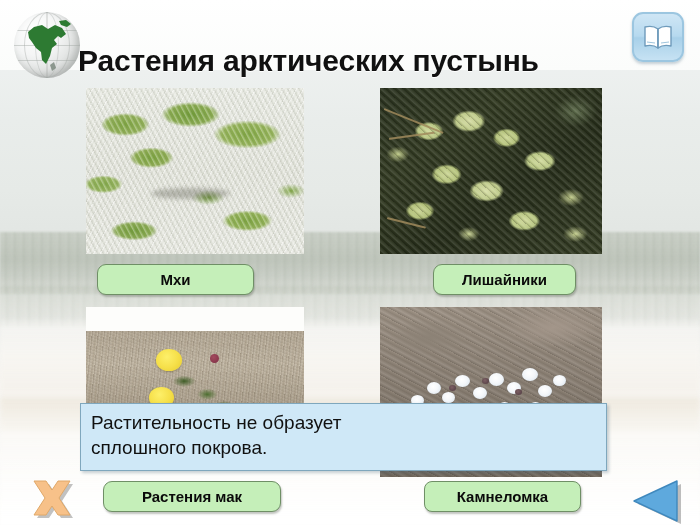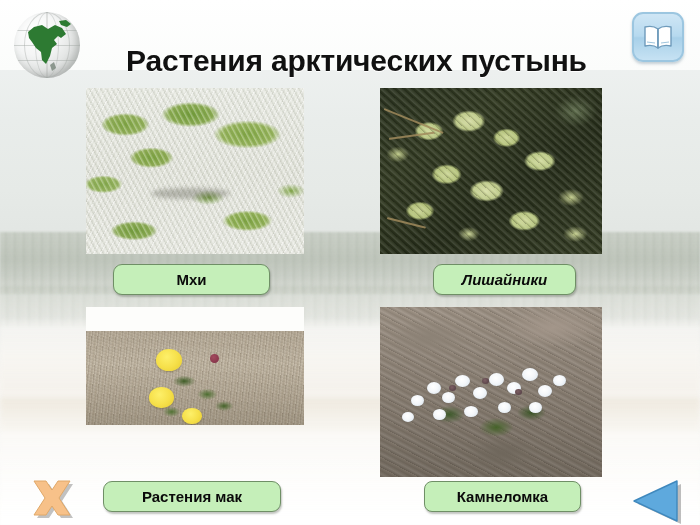--- a/index.html
+++ b/index.html
@@ -113,21 +113,20 @@
     box-shadow:0 2px 3px rgba(90,120,140,0.35);
     display:flex;align-items:center;justify-content:center;
   }
 
   
   .title{
     position:absolute;left:78px;top:44px;
     font-size:30px;font-weight:bold;color:#111111;
     letter-spacing:-0.2px;white-space:nowrap;
     text-shadow:0 1px 0 rgba(255,255,255,0.9);
-    margin-left:48px;
   }
 
   
   .photo{position:absolute;overflow:hidden;background:#ddd;}
   .photo .inner{position:absolute;inset:0;}
 
   
   #photo-moss{left:86px;top:88px;width:218px;height:166px;}
   .moss-ground{
     position:absolute;inset:0;
@@ -260,22 +259,22 @@
   .lbl{
     position:absolute;
     background:#c5efb9;
     border:1px solid #6f8f66;
     border-radius:9px;
     display:flex;align-items:center;justify-content:center;
     font-size:15px;font-weight:bold;color:#0a0a0a;
     box-shadow:1px 2px 2px rgba(80,90,75,0.35);
     white-space:nowrap;
   }
-  #lbl-moss{left:113px;top:264px;width:155px;height:29px;}
-  #lbl-lichen{left:433px;top:264px;width:141px;height:29px;font-style:italic;}
+  #lbl-moss{left:97px;top:264px;width:155px;height:29px;}
+  #lbl-lichen{left:433px;top:264px;width:141px;height:29px;}
   #lbl-poppy{left:103px;top:481px;width:176px;height:29px;}
   #lbl-sax{left:424px;top:481px;width:155px;height:29px;border-radius:8px;}
 
   
   .textbox{
     position:absolute;left:80px;top:403px;width:527px;height:68px;
     background:#cfe8f7;
     border:1px solid #7fa7bd;
     box-shadow:2px 2px 3px rgba(70,100,120,0.30);
     padding:7px 0 0 10px;
@@ -374,20 +373,24 @@
       <div class="sax-fl" style="left:38%;top:58%;width:14px;height:11px;"></div>
       <div class="sax-fl" style="left:53%;top:56%;width:13px;height:11px;"></div>
       <div class="sax-fl" style="left:67%;top:56%;width:13px;height:11px;"></div>
       <div class="sax-fl" style="left:10%;top:62%;width:12px;height:10px;"></div>
       <div class="sax-dk" style="left:31%;top:46%;width:7px;height:6px;"></div>
       <div class="sax-dk" style="left:46%;top:42%;width:7px;height:6px;"></div>
       <div class="sax-dk" style="left:61%;top:48%;width:7px;height:6px;"></div>
     </div>
   </div>
 
+  <div class="textbox">
+    <div>Растительность не образует</div>
+    <div>сплошного покрова.</div>
+  </div>
 
   <div class="lbl" id="lbl-moss">Мхи</div>
   <div class="lbl" id="lbl-lichen">Лишайники</div>
   <div class="lbl" id="lbl-poppy">Растения мак</div>
   <div class="lbl" id="lbl-sax">Камнеломка</div>
 
   <div class="x-icon">
     <svg width="56" height="44" viewBox="0 0 56 44">
       <g transform="translate(3,3)">
         <path d="M9 0 L21 0 L27 9 L33 0 L45 0 L34 17 L45 34 L33 34 L27 25 L21 34 L9 34 L20 17 Z" fill="rgba(120,120,120,0.45)" transform="translate(3,3)"></path>

